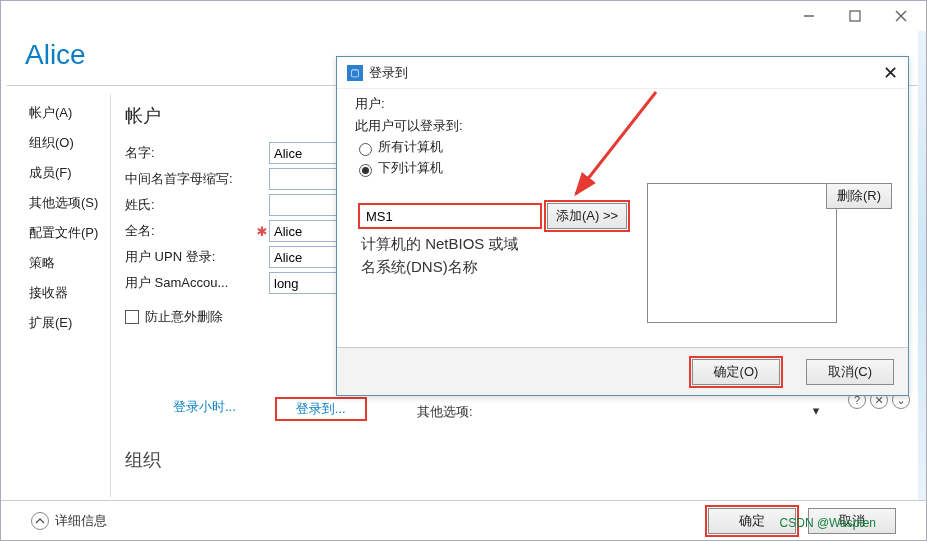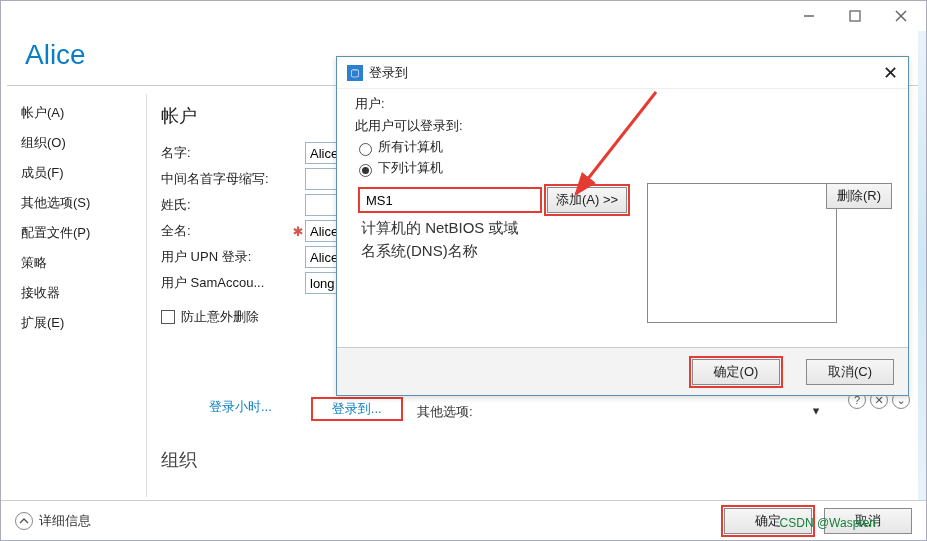--- a/index.html
+++ b/index.html
@@ -4,56 +4,56 @@
 <style>
 html,body{margin:0;padding:0;font-family:"Segoe UI","Microsoft YaHei",Arial,sans-serif;font-size:13px;color:#222;background:#fff}
 *{box-sizing:border-box}
 .window{position:relative;width:927px;height:541px;border:1px solid #aab;overflow:hidden;background:#fff}
 .titlebar{height:30px;display:flex;justify-content:flex-end;align-items:center;padding:0 2px}
 .tb-btn{width:46px;height:28px;display:flex;align-items:center;justify-content:center;color:#666}
 .tb-btn svg{display:block}
 .header{padding:8px 24px 14px;font-size:28px;color:#0a7ec2;font-weight:300}
 .hr{height:1px;background:#ccc;margin:0 6px}
 .body{display:flex;padding:8px 0 0 0;height:calc(100% - 128px)}
-.sidebar{width:146px;border-right:1px solid #ddd;padding:4px 0 0 20px}
+.sidebar{width:110px;border-right:1px solid #ddd;padding:4px 0 0 28px}
 .sidebar div{padding:6px 0;color:#222;cursor:default}
 .main{flex:1;padding:6px 16px 0 14px;overflow:hidden;position:relative}
 .section-title{font-size:18px;margin:4px 0 14px}
 .form-row{display:flex;align-items:center;margin-bottom:4px}
 .form-row .lbl{width:130px;white-space:nowrap;overflow:hidden;text-overflow:ellipsis}
 .form-row .req{color:#d9534f;width:14px;text-align:center}
 .form-row .inp{flex:0 0 62px;height:22px;border:1px solid #9db4cc;background:#fff;padding:0 4px;font-size:13px}
 .chk-row{margin-top:14px;display:flex;align-items:center;gap:6px}
 .chk{width:14px;height:14px;border:1px solid #555;display:inline-block}
 .link-row{margin-top:72px;display:flex;gap:40px;padding-left:48px}
 .link{color:#0a7ec2;cursor:pointer}
 .redbox{outline:2px solid #e63b33;outline-offset:-1px;padding:2px 20px}
 .sub-section{margin-top:28px;font-size:18px;color:#444}
-.footer{position:absolute;bottom:0;left:0;right:0;height:40px;border-top:1px solid #ccc;display:flex;align-items:center;padding:0 14px;background:#fff}
+.footer{position:absolute;bottom:0;left:0;right:0;height:40px;border-top:1px solid #ccc;display:flex;align-items:center;padding:0 30px;background:#fff}
 .details-toggle{display:flex;align-items:center;gap:6px;color:#333}
 .circ{width:18px;height:18px;border:1px solid #888;border-radius:50%;display:flex;align-items:center;justify-content:center}
 .spacer{flex:1}
 .btn{height:26px;min-width:88px;border:1px solid #8a8a8a;background:linear-gradient(#f6f6f6,#e6e6e6);padding:0 14px;font-size:13px;cursor:default;display:flex;align-items:center;justify-content:center}
 .btn.redline{outline:2px solid #e63b33;outline-offset:1px}
 .btn+.btn{margin-left:12px}
 .watermark{position:absolute;right:50px;bottom:10px;color:#15803d;font-size:12px;pointer-events:none}
 .small-circ-btn{width:18px;height:18px;border:1px solid #888;border-radius:50%;display:flex;align-items:center;justify-content:center;font-size:11px;color:#555;margin-left:4px}
 .help-row{position:absolute;right:16px;bottom:88px;display:flex}
 
 
 .modal{position:absolute;top:55px;left:335px;width:573px;height:340px;border:1px solid #5c8fb0;background:#fff;display:flex;flex-direction:column;box-shadow:0 2px 6px rgba(0,0,0,.15)}
 .modal-title{height:32px;display:flex;align-items:center;padding:0 10px;border-bottom:1px solid #eee}
 .modal-title .ico{width:16px;height:16px;background:#2d7fd1;display:inline-flex;align-items:center;justify-content:center;color:#fff;font-size:10px;margin-right:6px}
 .modal-title .close{margin-left:auto;font-size:18px;color:#222}
 .modal-body{padding:6px 18px 12px;flex:1;position:relative}
 .bold{font-weight:400;margin-bottom:4px}
 .rad{display:flex;align-items:flex-end;gap:6px;margin:3px 0 3px 4px}
 .rad .dot{width:13px;height:13px;border:1px solid #555;border-radius:50%;display:inline-flex;align-items:center;justify-content:center}
 .rad .dot.filled::after{content:"";width:7px;height:7px;border-radius:50%;background:#333}
-.input-line{display:flex;align-items:center;margin:8px 0 2px 4px;gap:4px}
+.input-line{display:flex;align-items:center;margin:24px 0 2px 4px;gap:4px}
 .text-in{height:24px;border:1px solid #999;background:#fff;padding:0 6px;font-size:13px}
 .text-in.comp{width:182px}
 .add-btn-wrap{padding:2px}
 .hint{font-size:15px;color:#333;margin:2px 0 0 6px;line-height:1.4}
 .listbox{position:absolute;top:94px;left:310px;width:190px;height:140px;border:1px solid #888;background:#fff}
 .del-btn{position:absolute;top:94px;right:16px}
 .modal-footer{height:48px;border-top:1px solid #ccc;background:#f3f3f3;display:flex;align-items:center;justify-content:flex-end;padding:0 14px;gap:14px}
 .other-opts{position:absolute;left:416px;top:402px;display:flex;align-items:flex-start;gap:340px;color:#333}
 .other-opts .chev{color:#333}
 

